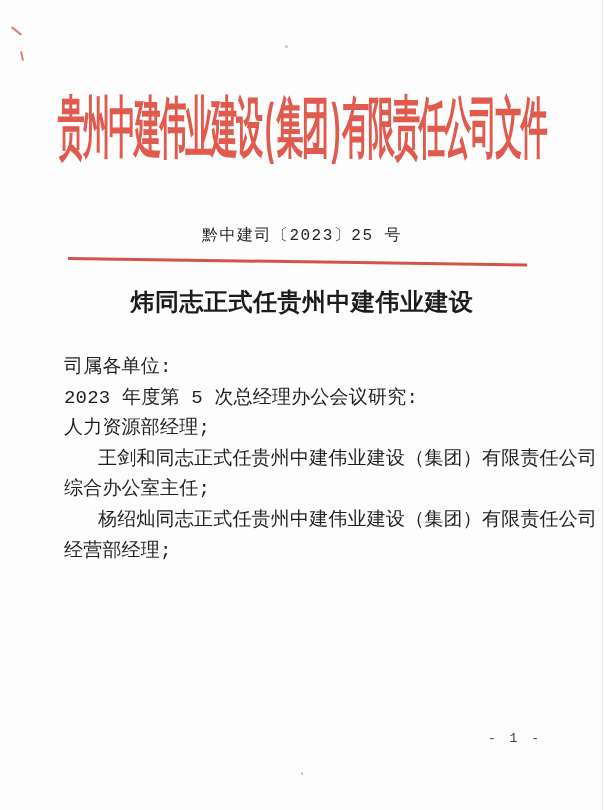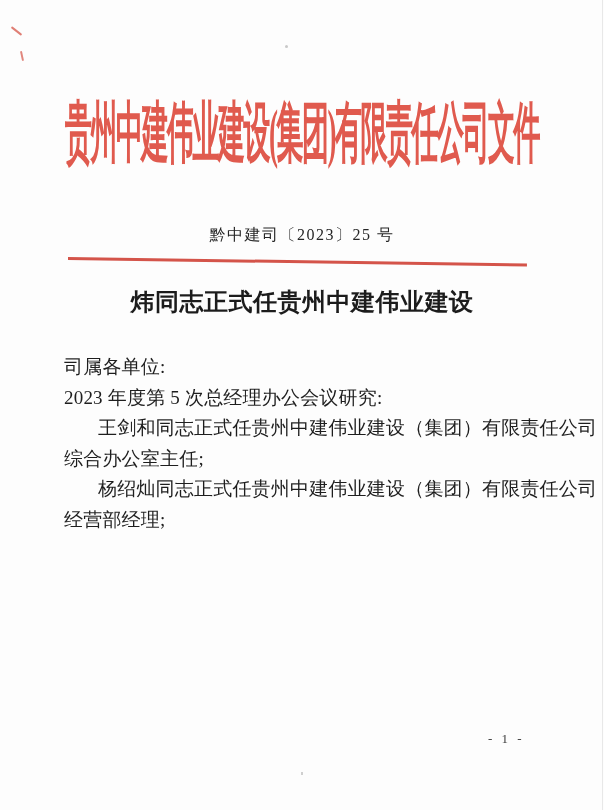--- a/index.html
+++ b/index.html
@@ -7,21 +7,21 @@
     padding: 0;
     background: #ffffff;
   }
   .page {
     position: relative;
     width: 604px;
     height: 810px;
     margin: 0 auto;
     background: #fdfdfd;
     overflow: hidden;
-    font-family: Liberation Serif, serif;
+    font-family: Liberation Mono, monospace;
     color: #1e1e1e;
   }
   
   .scan-edge {
     position: absolute;
     top: 0; right: 1px;
     width: 1px; height: 810px;
     background: #e8e8e8;
   }
   
@@ -156,20 +156,21 @@
 
   <div class="doc-number">黔中建司〔2023〕25 号</div>
 
   <div class="red-rule"></div>
 
   <div class="doc-title">炜同志正式任贵州中建伟业建设</div>
 
   <div class="body-text">
       <div class="body-line">司属各单位:</div>
       <div class="body-line">2023 年度第 5 次总经理办公会议研究:</div>
+      <div class="body-line">人力资源部经理;</div>
       <div class="body-line indent">王剑和同志正式任贵州中建伟业建设（集团）有限责任公司</div>
       <div class="body-line">综合办公室主任;</div>
       <div class="body-line indent">杨绍灿同志正式任贵州中建伟业建设（集团）有限责任公司</div>
       <div class="body-line">经营部经理;</div>
     </div>
 
   <div class="page-number">- 1 -</div>
 
 </div>
 

